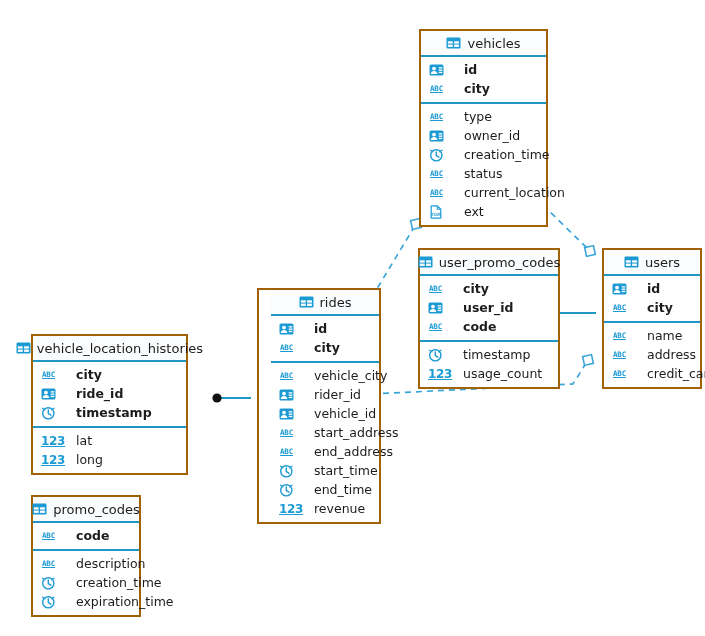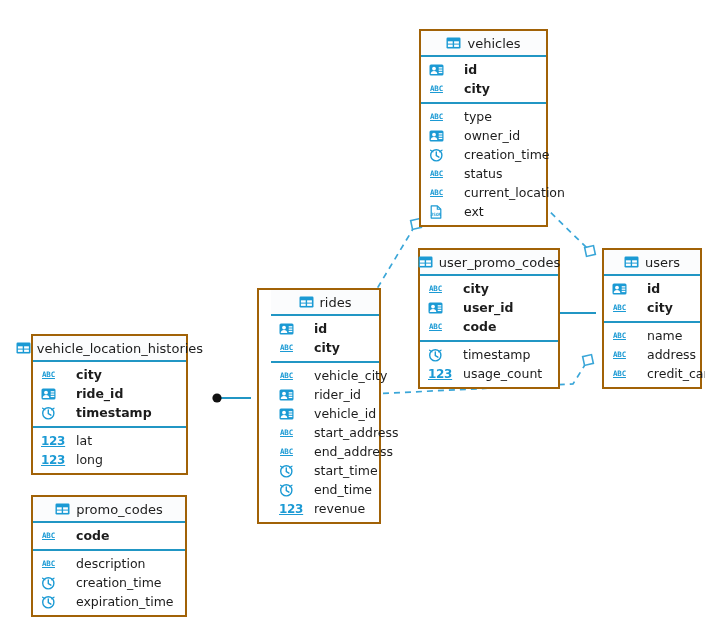--- a/index.html
+++ b/index.html
@@ -400,21 +400,21 @@
         <div class="field">
           <span class="ic ic-123">123</span>
           <span>lat</span>
         </div>
         <div class="field">
           <span class="ic ic-123">123</span>
           <span>long</span>
         </div>
       </div>
     </div>
-    <div class="table-node" style="left: 25px; top: 495px; width: 156px;">
+    <div class="table-node" style="left: 25px; top: 495px; width: 110px;">
       <div class="tbl-title">
         <span class="ic">
           <svg width="15" height="12" viewBox="0 0 15 12">
             <rect x="0.5" y="0.5" width="14" height="11" rx="1.2" fill="#1b9ad4"></rect>
             <rect x="1.9" y="4.3" width="4.8" height="2.3" fill="#ffffff"></rect>
             <rect x="8.1" y="4.3" width="4.8" height="2.3" fill="#ffffff"></rect>
             <rect x="1.9" y="7.6" width="4.8" height="2.3" fill="#ffffff"></rect>
             <rect x="8.1" y="7.6" width="4.8" height="2.3" fill="#ffffff"></rect>
           </svg>
         </span>

